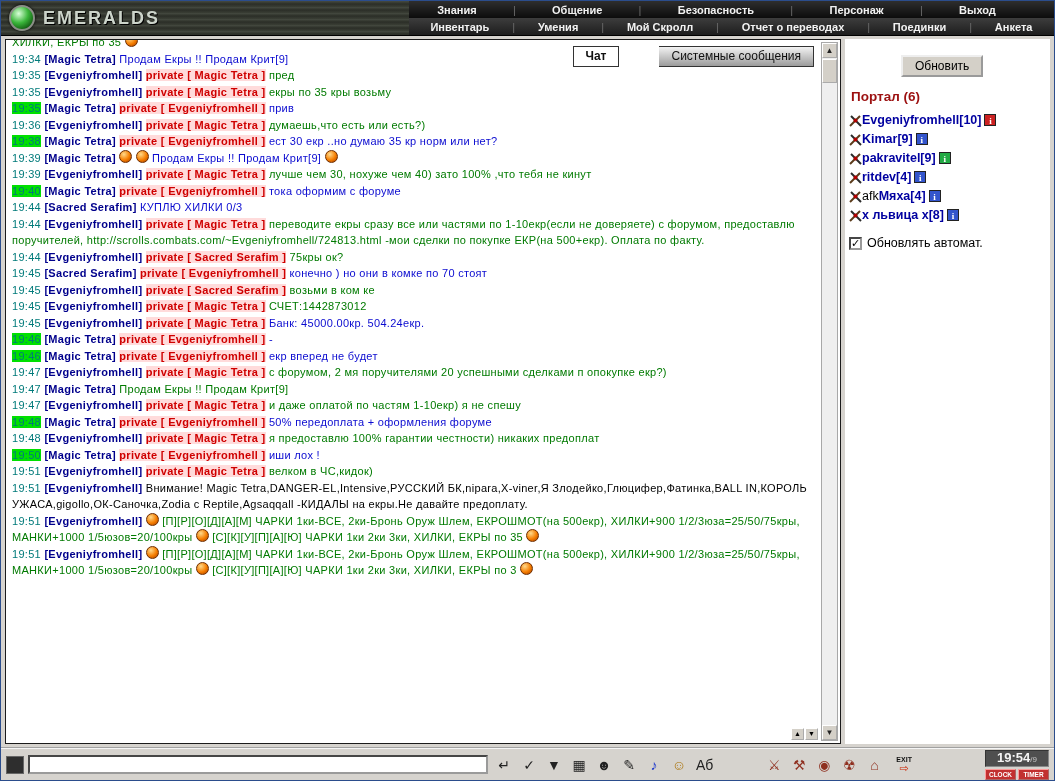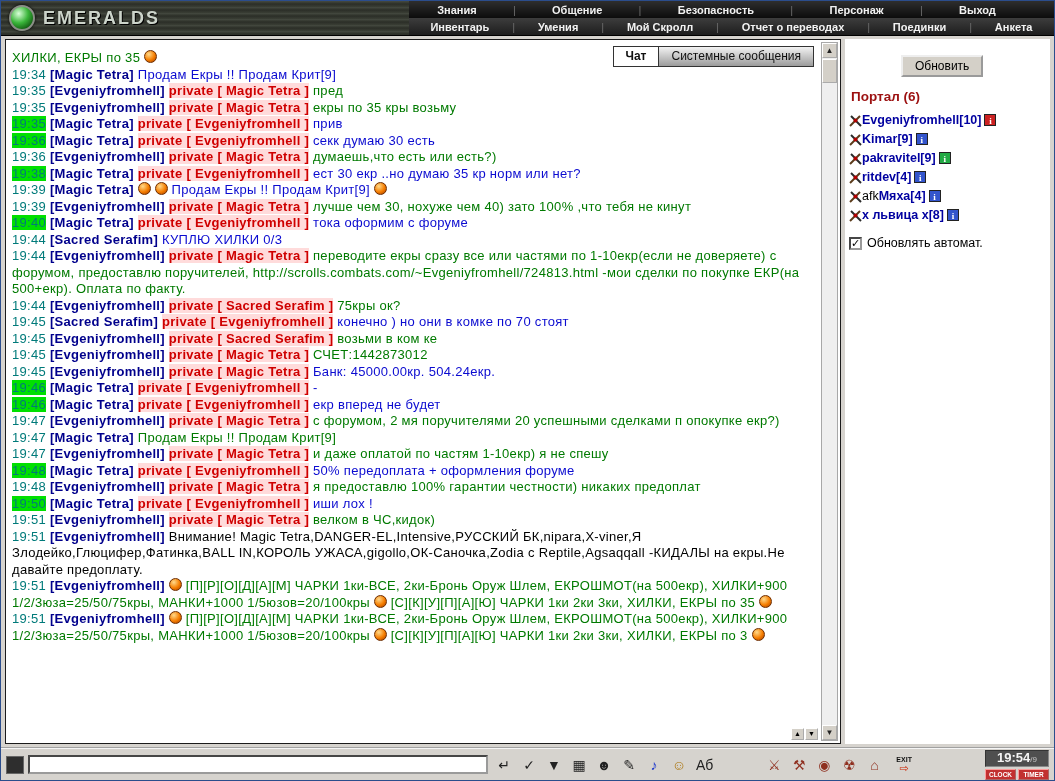--- a/index.html
+++ b/index.html
@@ -18,28 +18,28 @@
   .menu-row{flex:1;display:flex;align-items:center;justify-content:space-around;padding:0 10px;}
   .menu-row.top{background:linear-gradient(#2e2e2e,#0c0c0c);padding-right:40px;}
   .menu-row.bottom{background:linear-gradient(#3d3d3d,#1d1d1d);}
   .mitem{color:#f2f2f2;font-size:11px;font-weight:bold;white-space:nowrap;cursor:pointer;}
   .sep{color:#6a6a6a;font-size:11px;}
 
   
   .main{display:flex;height:714px;}
   .chat-wrap{width:836px;height:705px;margin:3px 0 0 4px;border:1px solid #1a1a1a;background:#fff;
              position:relative;box-sizing:border-box;flex:0 0 836px;}
-  .tabs{position:absolute;top:6px;right:26px;display:flex;z-index:5;}
+  .tabs{position:absolute;top:6px;right:26px;display:flex;z-index:5;gap:40px;}
   .tab{font-size:12px;padding:2px 12px 3px;border:1px solid #333;color:#111;cursor:pointer;white-space:nowrap;
        background:linear-gradient(#f2f2f2,#9c9c9c);}
   .tab.active{background:#fff;font-weight:bold;}
   .tab + .tab{border-left:none;}
 
   .messages{position:absolute;left:0;top:0;right:20px;bottom:2px;overflow:hidden;
-            padding:16px 4px 0 6px;font-size:13px;line-height:16.5px;letter-spacing:.3px;color:#000;}
+            padding:0 4px 0 6px;font-size:11px;line-height:16.5px;letter-spacing:.3px;color:#000;}
   .msg{word-wrap:break-word;}
   .msg:first-child{margin-top:-6px;}
   .time{color:#007a7a;}
   .time.hl{background:#00e000;}
   .author{color:#00008c;font-weight:bold;cursor:pointer;}
   .private{color:#cf0000;font-weight:bold;background:#ffdbdb;}
   .c-green{color:#007a00;}
   .c-blue{color:#0b0bd0;}
   .c-black{color:#000;}
   .chat-icon{display:inline-block;width:11px;height:11px;border-radius:50%;vertical-align:-1px;
@@ -137,21 +137,20 @@
       <div class="tabs">
         <div class="tab active">Чат</div>
         <div class="tab">Системные сообщения</div>
       </div>
       <div class="messages" id="messages">
           <div class="msg"><span class="mtext c-green">ХИЛКИ, ЕКРЫ по 35</span> <span class="chat-icon"></span> </div>
           <div class="msg"><span class="time">19:34</span> <span class="author">[Magic Tetra]</span> <span class="mtext c-blue">Продам Екры !! Продам Крит[9]</span> </div>
           <div class="msg"><span class="time">19:35</span> <span class="author">[Evgeniyfromhell]</span> <span class="private">private [ Magic Tetra ]</span> <span class="mtext c-green">пред</span> </div>
           <div class="msg"><span class="time">19:35</span> <span class="author">[Evgeniyfromhell]</span> <span class="private">private [ Magic Tetra ]</span> <span class="mtext c-green">екры по 35 кры возьму</span> </div>
           <div class="msg"><span class="time hl">19:35</span> <span class="author">[Magic Tetra]</span> <span class="private">private [ Evgeniyfromhell ]</span> <span class="mtext c-blue">прив</span> </div>
-          <div class="msg"><span class="time hl">19:36</span> <span class="author">[Magic Tetra]</span> <span class="private">private [ Evgeniyfromhell ]</span> <span class="mtext c-blue">секк думаю 30 есть</span> </div>
           <div class="msg"><span class="time">19:36</span> <span class="author">[Evgeniyfromhell]</span> <span class="private">private [ Magic Tetra ]</span> <span class="mtext c-green">думаешь,что есть или есть?)</span> </div>
           <div class="msg"><span class="time hl">19:38</span> <span class="author">[Magic Tetra]</span> <span class="private">private [ Evgeniyfromhell ]</span> <span class="mtext c-blue">ест 30 екр ..но думаю 35 кр норм или нет?</span> </div>
           <div class="msg"><span class="time">19:39</span> <span class="author">[Magic Tetra]</span> <span class="chat-icon"></span> <span class="chat-icon"></span> <span class="mtext c-blue">Продам Екры !! Продам Крит[9]</span> <span class="chat-icon"></span> </div>
           <div class="msg"><span class="time">19:39</span> <span class="author">[Evgeniyfromhell]</span> <span class="private">private [ Magic Tetra ]</span> <span class="mtext c-green">лучше чем 30, нохуже чем 40) зато 100% ,что тебя не кинут</span> </div>
           <div class="msg"><span class="time hl">19:40</span> <span class="author">[Magic Tetra]</span> <span class="private">private [ Evgeniyfromhell ]</span> <span class="mtext c-blue">тока оформим с форуме</span> </div>
           <div class="msg"><span class="time">19:44</span> <span class="author">[Sacred Serafim]</span> <span class="mtext c-blue">КУПЛЮ ХИЛКИ 0/3</span> </div>
           <div class="msg"><span class="time">19:44</span> <span class="author">[Evgeniyfromhell]</span> <span class="private">private [ Magic Tetra ]</span> <span class="mtext c-green">переводите екры сразу все или частями по 1-10екр(если не доверяете) с форумом, предоставлю поручителей, http://scrolls.combats.com/~Evgeniyfromhell/724813.html -мои сделки по покупке ЕКР(на 500+екр). Оплата по факту.</span> </div>
           <div class="msg"><span class="time">19:44</span> <span class="author">[Evgeniyfromhell]</span> <span class="private">private [ Sacred Serafim ]</span> <span class="mtext c-green">75кры ок?</span> </div>
           <div class="msg"><span class="time">19:45</span> <span class="author">[Sacred Serafim]</span> <span class="private">private [ Evgeniyfromhell ]</span> <span class="mtext c-blue">конечно ) но они в комке по 70 стоят</span> </div>
           <div class="msg"><span class="time">19:45</span> <span class="author">[Evgeniyfromhell]</span> <span class="private">private [ Sacred Serafim ]</span> <span class="mtext c-green">возьми в ком ке</span> </div>

